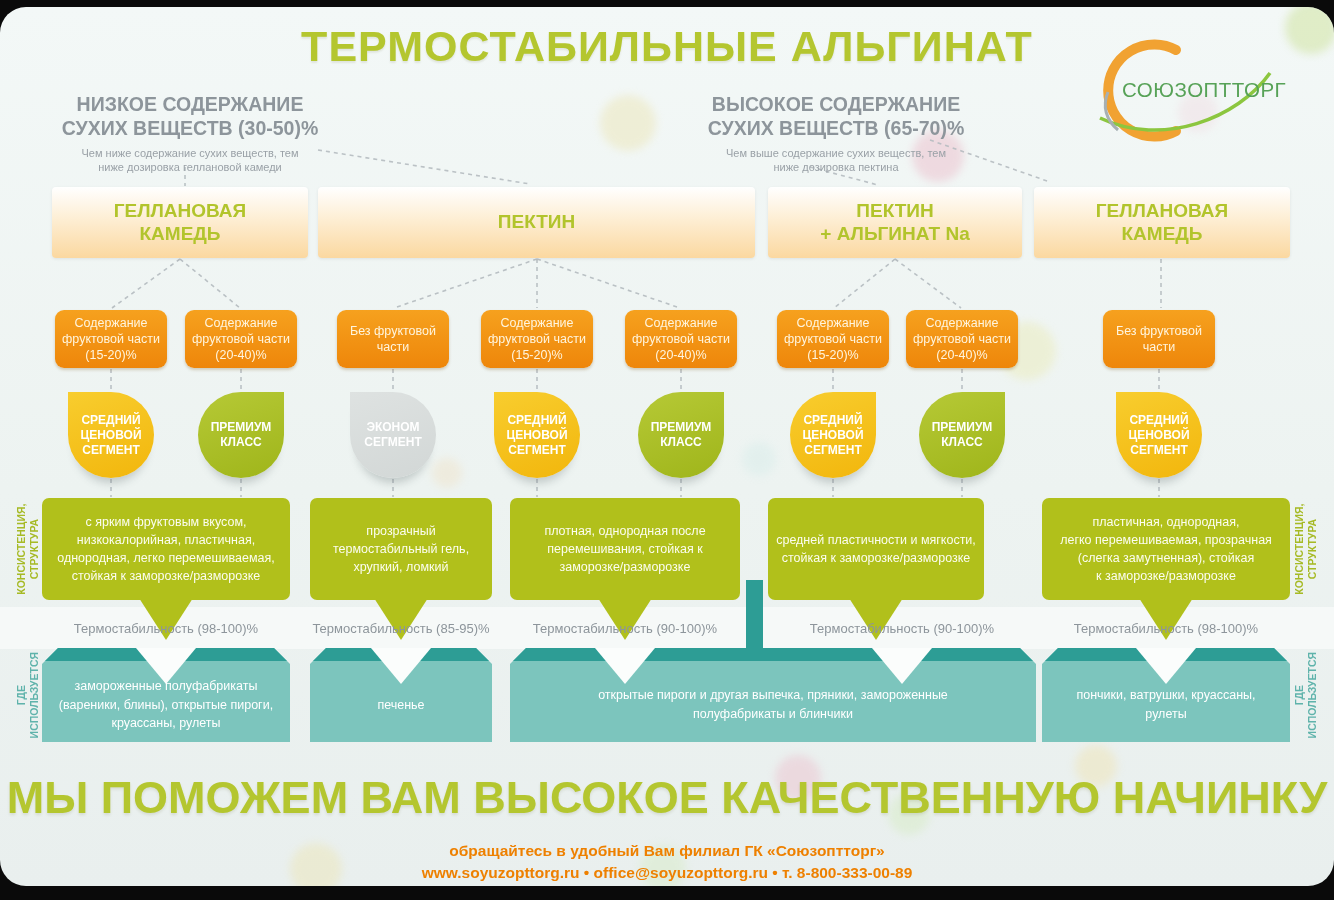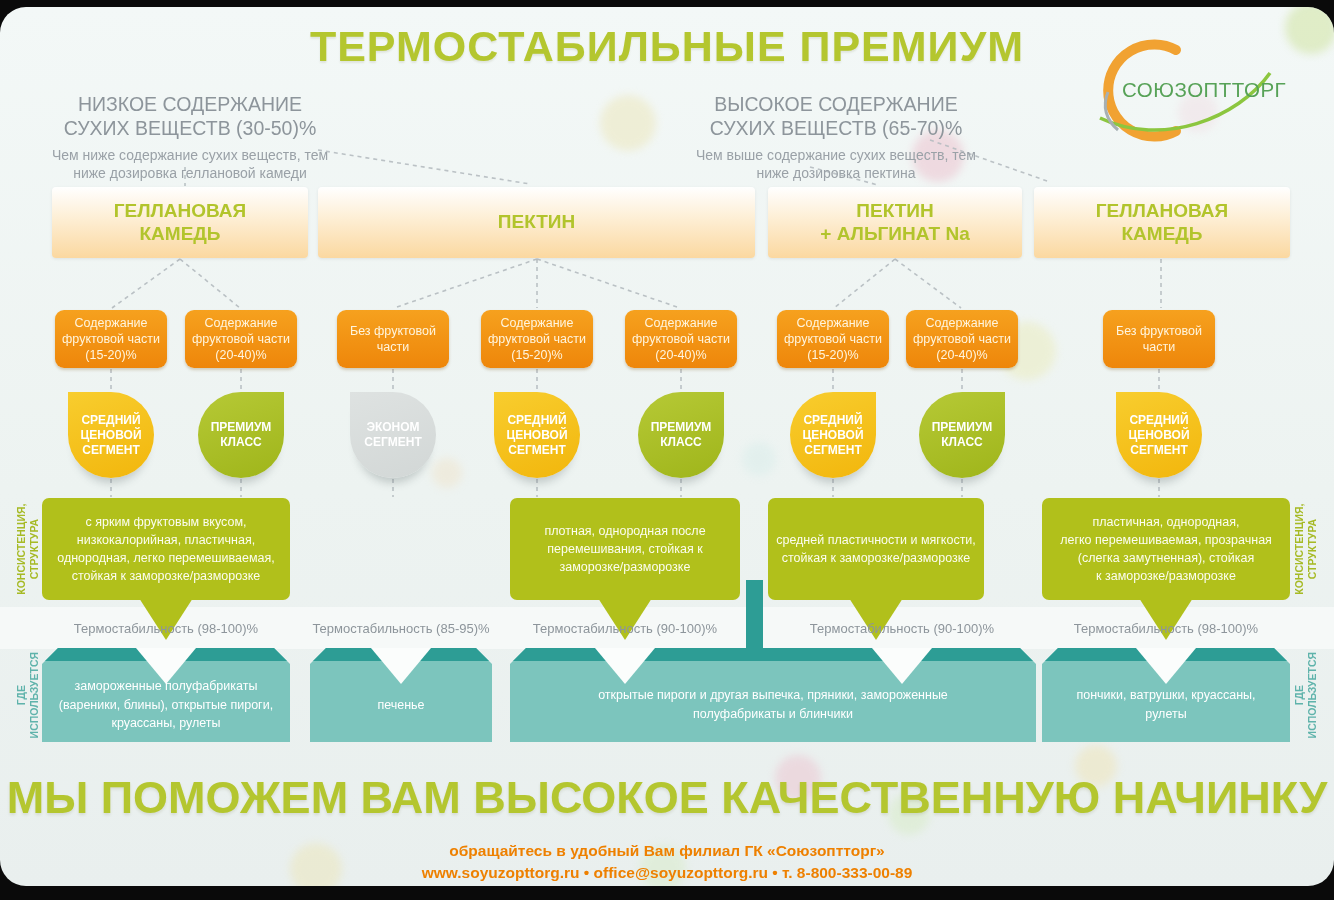--- a/index.html
+++ b/index.html
@@ -9,22 +9,22 @@
   #content{position:absolute;left:0;top:-7px;width:1334px;height:900px;}
   .pre{white-space:pre-line;}
   .deco{position:absolute;border-radius:50%;filter:blur(4px);z-index:0;}
   #connectors{position:absolute;left:0;top:0;z-index:1;}
   #band{position:absolute;left:0;top:607px;width:1334px;height:42px;background:rgba(255,255,255,.55);z-index:1;}
 
   .title{position:absolute;left:0;top:22px;width:1334px;text-align:center;font-size:43px;font-weight:bold;
          letter-spacing:1px;color:#b4c62f;z-index:2;text-shadow:0 2px 2px rgba(90,100,40,.12);}
 
   .hdr{position:absolute;text-align:center;z-index:2;}
-  .hdr-title{font-size:19.5px;color:#8d959b;line-height:1.25;font-weight:400;}
-  .hdr-note{font-size:14px;color:#9aa1a7;line-height:1.3;margin-top:5px;}
+  .hdr-title{font-size:19.5px;color:#8d959b;line-height:1.25;font-weight:700;}
+  .hdr-note{font-size:11px;color:#9aa1a7;line-height:1.3;margin-top:5px;}
 
   .bar{position:absolute;top:187px;height:71px;display:flex;align-items:center;justify-content:center;
        text-align:center;font-size:19px;font-weight:bold;line-height:1.2;color:#b2c42c;border-radius:4px;
        background:linear-gradient(180deg,#ffffff 0%,#fdeccf 50%,#fbd8a0 100%);
        box-shadow:0 1px 3px rgba(60,70,70,.10);z-index:2;}
 
   .obox{position:absolute;top:310px;height:58px;width:112px;display:flex;align-items:center;justify-content:center;
         text-align:center;font-size:12.5px;line-height:1.28;color:#fff5de;border-radius:9px;
         background:linear-gradient(180deg,#f6a11e 0%,#ee860a 100%);box-shadow:0 2px 3px rgba(120,80,10,.25);z-index:2;}
 
@@ -91,21 +91,21 @@
 
     <svg id="connectors" width="1334" height="900">
       <g stroke="#b5bcc0" stroke-width="1.6" stroke-dasharray="4 4" fill="none" opacity="0.9">
         <path d="M185,167 L185,186 M318,150 L530,184 M810,167 L878,185 M930,140 L1050,182"></path>
         <path d="M180,259 L112,308 M180,259 L240,308 M537,259 L394,308 M537,259 L537,308 M537,259 L680,308 M895,259 L834,308 M895,259 L961,308 M1161,259 L1161,308"></path>
         <path d="M111,369 L111,391 M241,369 L241,391 M393,369 L393,391 M537,369 L537,391 M681,369 L681,391 M833,369 L833,391 M962,369 L962,391 M1159,369 L1159,391"></path>
         <path d="M111,479 L111,497 M241,479 L241,497 M393,479 L393,497 M537,479 L537,497 M681,479 L681,497 M833,479 L833,497 M962,479 L962,497 M1159,479 L1159,497"></path>
       </g>
     </svg>
 
-    <div class="title">ТЕРМОСТАБИЛЬНЫЕ ПРЕМИУМ</div>
+    <div class="title">ТЕРМОСТАБИЛЬНЫЕ АЛЬГИНАТ</div>
 
     <div class="logo">
       <svg width="200" height="125">
         <path d="M88,22 A46,46 0 1 0 88,103" stroke="#f1a232" stroke-width="10" fill="none" stroke-linecap="round"></path>
         <path d="M12,90 C75,120 150,90 182,45" stroke="#8cc63f" stroke-width="3.5" fill="none"></path>
         <path d="M30,102 C18,92 14,78 20,64" stroke="#a7b0b3" stroke-width="3" fill="none"></path>
       </svg>
       <span class="logo-text">СОЮЗОПТТОРГ</span>
     </div>
 
@@ -171,20 +171,23 @@
     <div class="seg pre seg-green pt-tr" style="left:919px;">ПРЕМИУМ
 КЛАСС</div>
     <div class="seg pre seg-yellow pt-tl" style="left:1116px;">СРЕДНИЙ
 ЦЕНОВОЙ
 СЕГМЕНТ</div>
 
     <div class="cons pre" style="left:42px;width:248px;">с ярким фруктовым вкусом,
 низкокалорийная, пластичная,
 однородная, легко перемешиваемая,
 стойкая к заморозке/разморозке</div>
+    <div class="cons pre" style="left:310px;width:182px;">прозрачный
+термостабильный гель,
+хрупкий, ломкий</div>
     <div class="cons pre" style="left:510px;width:230px;">плотная, однородная после
 перемешивания, стойкая к
 заморозке/разморозке</div>
     <div class="cons pre" style="left:768px;width:216px;">средней пластичности и мягкости,
 стойкая к заморозке/разморозке</div>
     <div class="cons pre" style="left:1042px;width:248px;">пластичная, однородная,
 легко перемешиваемая, прозрачная
 (слегка замутненная), стойкая
 к заморозке/разморозке</div>
 

